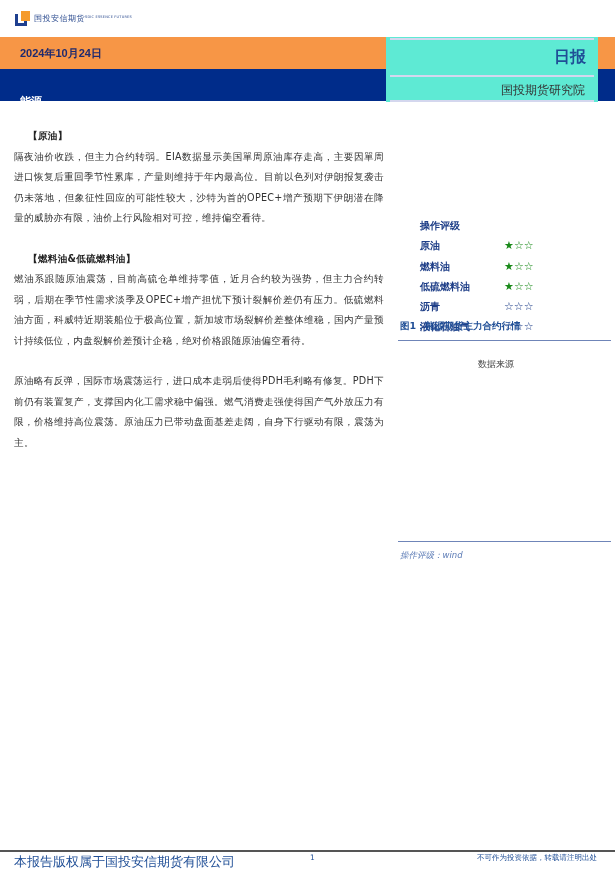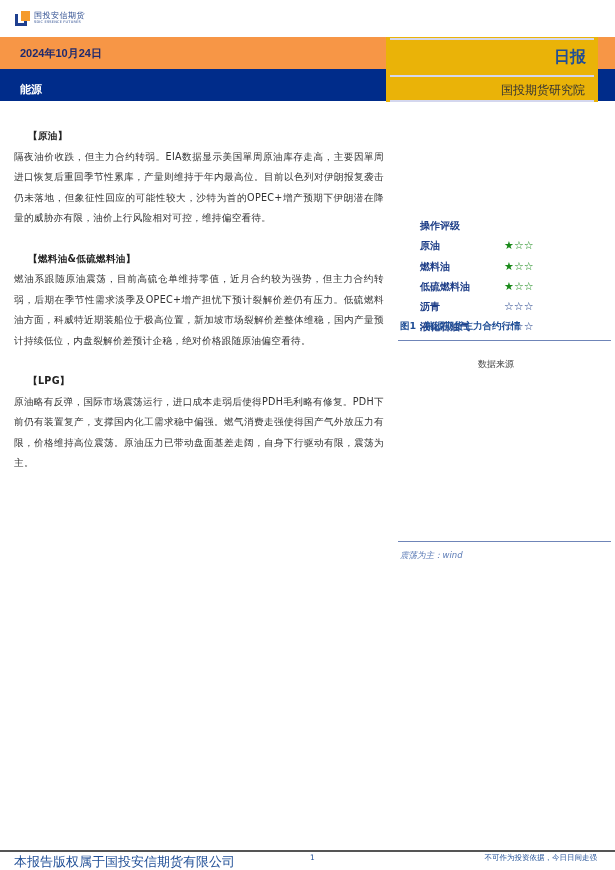--- a/index.html
+++ b/index.html
@@ -4,30 +4,30 @@
   <style>
     * { box-sizing: border-box; margin: 0; padding: 0; }
     html, body { width: 615px; height: 870px; background: #ffffff; overflow: hidden; }
     body { position: relative; font-family: "DejaVu Sans", sans-serif; color: #222; }
 
     .logo { position: absolute; left: 15px; top: 11px; display: flex; align-items: center; gap: 4px; }
     .logo-mark { position: relative; width: 15px; height: 15px; }
     .logo-mark .blue { position: absolute; left: 0; top: 3px; width: 12px; height: 12px; background: #1e3f8f; }
     .logo-mark .white { position: absolute; left: 3px; top: 3px; width: 6px; height: 9px; background: #fff; }
     .logo-mark .orange { position: absolute; left: 6px; top: 0; width: 9px; height: 10px; background: #f59b2c; }
-    .logo-text { display: flex; flex-direction: column; line-height: 1; }
+    .logo-text { display: flex; flex-direction: row; line-height: 1; }
     .logo-cn { font-size: 8px; color: #2a4a8e; letter-spacing: 0.5px; }
     .logo-en { font-size: 3.5px; color: #2a4a8e; letter-spacing: 0.2px; margin-top: 1px; }
 
     .bar-orange { position: absolute; left: 0; top: 37px; width: 615px; height: 32px; background: #f79646; }
     .bar-navy { position: absolute; left: 0; top: 69px; width: 615px; height: 32px; background: #002c8a; }
     .bar-date { position: absolute; left: 20px; top: 46px; font-size: 11px; font-weight: bold; color: #1f2a6e; font-family: "Liberation Sans", sans-serif; }
-    .bar-category { position: absolute; left: 20px; top: 82px; font-size: 11px; font-weight: bold; color: #ffffff; }
+    .bar-category { position: absolute; left: 20px; top: 94px; font-size: 11px; font-weight: bold; color: #ffffff; }
 
-    .report-panel { position: absolute; left: 386px; top: 37px; width: 212px; height: 65px; background: #eab308; }
+    .report-panel { position: absolute; left: 386px; top: 37px; width: 212px; height: 65px; background: #5eead4; }
     .rp-line { position: absolute; left: 4px; right: 4px; height: 2px; background: #d4d7ee; }
     .report-type { position: absolute; right: 12px; top: 10px; font-size: 16px; font-weight: bold; color: #1f4e96; }
     .report-org { position: absolute; right: 13px; top: 45px; font-size: 12px; color: #333; }
 
     .main { position: absolute; left: 14px; top: 126px; width: 370px; font-size: 9.6px; line-height: 20.5px; color: #333; letter-spacing: 0.3px; }
     .section { margin-bottom: 20px; }
     .section-title { font-weight: bold; color: #222; margin-left: 14px; }
     .section-body { text-align: justify; }
 
     .side { position: absolute; left: 420px; top: 180px; font-size: 10px; line-height: 20.3px; font-weight: bold; color: #1f3f88; margin-top: 36px; }
@@ -81,21 +81,20 @@
 <div class="main">
   <div class="section">
     <div class="section-title">【原油】</div>
     <div class="section-body">隔夜油价收跌，但主力合约转弱。EIA数据显示美国單周原油库存走高，主要因單周进口恢复后重回季节性累库，产量则维持于年内最高位。目前以色列对伊朗报复袭击仍未落地，但象征性回应的可能性较大，沙特为首的OPEC+增产预期下伊朗潜在降量的威胁亦有限，油价上行风险相对可控，维持偏空看待。</div>
   </div>
   <div class="section">
     <div class="section-title">【燃料油&amp;低硫燃料油】</div>
     <div class="section-body">燃油系跟随原油震荡，目前高硫仓单维持零值，近月合约较为强势，但主力合约转弱，后期在季节性需求淡季及OPEC+增产担忧下预计裂解价差仍有压力。低硫燃料油方面，科威特近期装船位于极高位置，新加坡市场裂解价差整体维稳，国内产量预计持续低位，内盘裂解价差预计企稳，绝对价格跟随原油偏空看待。</div>
   </div>
   <div class="section">
-    <div class="section-title">【LPG】</div>
     <div class="section-body">原油略有反弹，国际市场震荡运行，进口成本走弱后使得PDH毛利略有修复。PDH下前仍有装置复产，支撑国内化工需求稳中偏强。燃气消费走强使得国产气外放压力有限，价格维持高位震荡。原油压力已带动盘面基差走阔，自身下行驱动有限，震荡为主。</div>
   </div>
 </div>
 
 <div class="side">
   <div class="rating-header">操作评级</div>
   <div class="rating-row">
     <span class="rating-name">原油</span>
     <span class="rating-stars"><span class="star-filled">★</span><span class="star-empty-green">☆☆</span></span>
   </div>
@@ -114,18 +113,18 @@
   <div class="rating-row">
     <span class="rating-name">液化石油气</span>
     <span class="rating-stars star-empty-blue">☆☆☆</span>
   </div>
 </div>
 
 <div class="fig-title">图1：能源期货主力合约行情</div>
 <div class="fig-rule"></div>
 <div class="fig-load">数据来源</div>
 <div class="fig-rule-bottom"></div>
-<div class="fig-source">震荡为主：wind</div>
+<div class="fig-source">操作评级：wind</div>
 
 <div class="footer-rule"></div>
 <div class="footer-left">本报告版权属于国投安信期货有限公司</div>
 <div class="footer-page">1</div>
-<div class="footer-right">不可作为投资依据，今日日间走强</div>
+<div class="footer-right">不可作为投资依据，转载请注明出处</div>
 
 </body></html>

